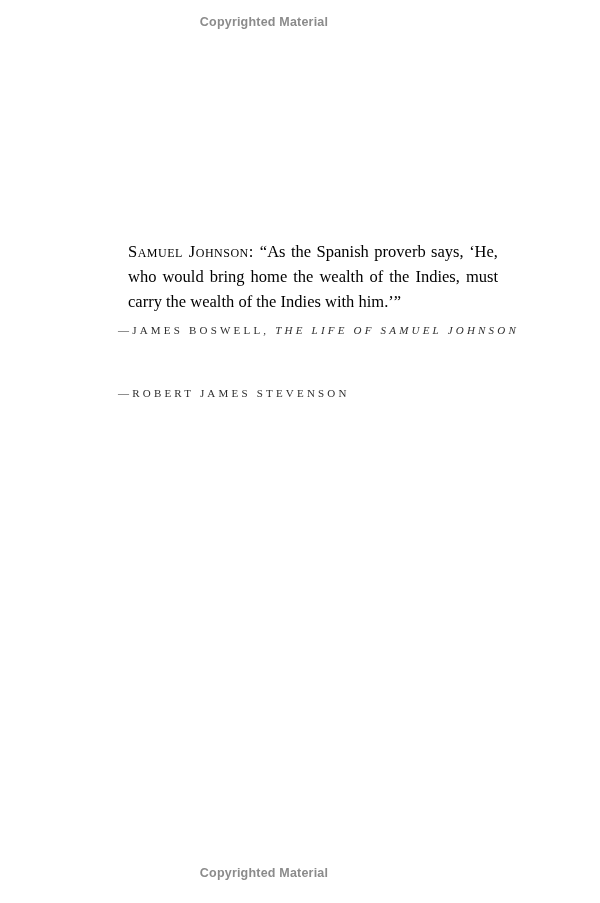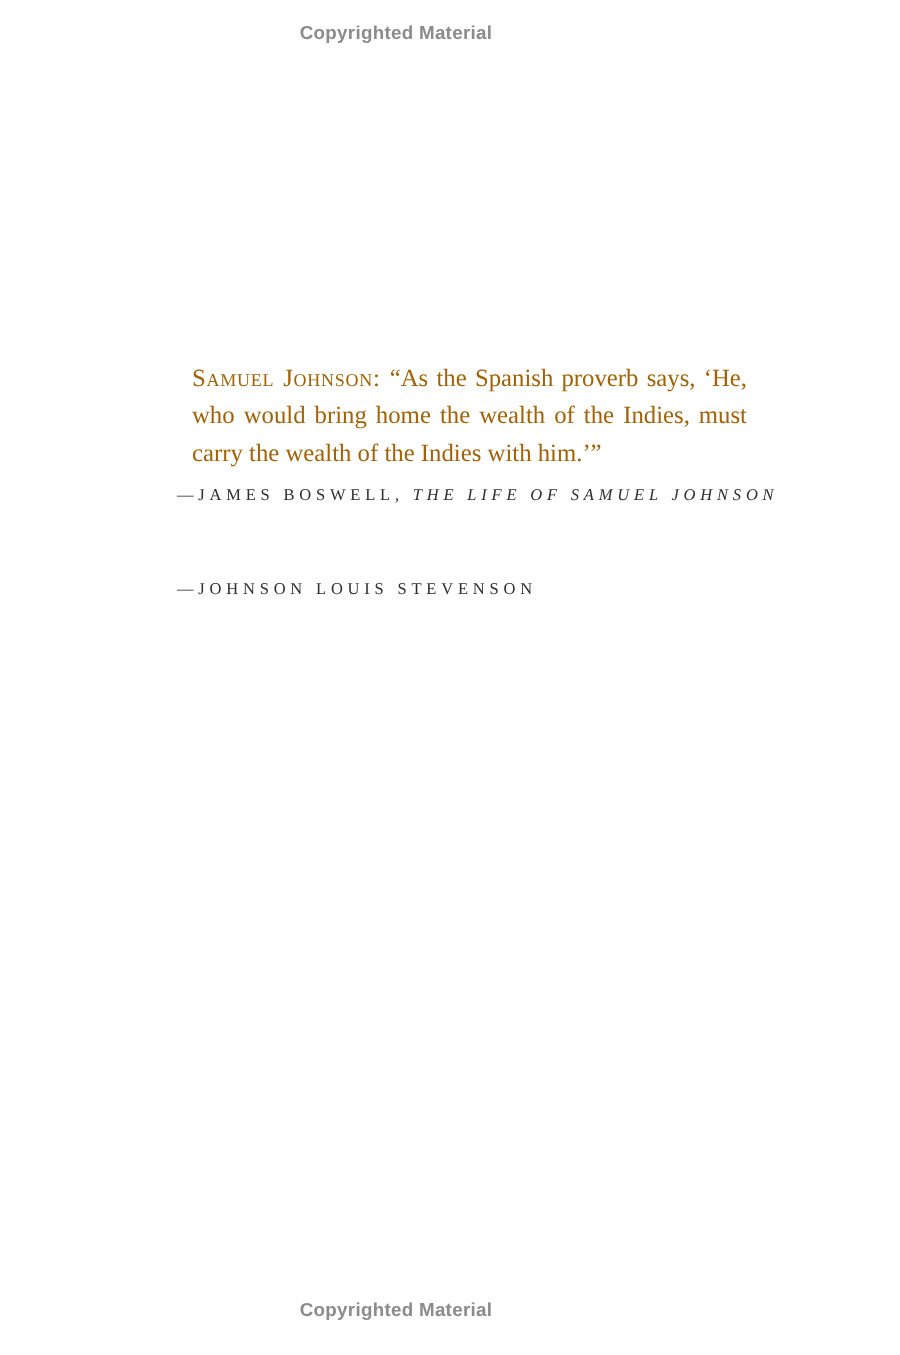--- a/index.html
+++ b/index.html
@@ -35,21 +35,21 @@
     left: 128px;
     width: 370px;
   }
   .quote-block.q1 { top: 239px; }
   .quote-block.q2 { top: 377px; }
 
   .quote-text {
     margin: 0;
     font-size: 16.5px;
     line-height: 25px;
-    color: #a16207;
+    color: #000000;
     text-align: justify;
   }
   .speaker {
     font-variant: small-caps;
     letter-spacing: 0.5px;
   }
   .attribution {
     margin: 9px 0 0 -10px;
     font-size: 11px;
     line-height: 14px;
@@ -67,18 +67,18 @@
 <div class="page">
 
   <div class="copyright top">Copyrighted Material</div>
 
   <section class="quote-block q1">
     <p class="quote-text"><span class="speaker">Samuel Johnson: </span><span>“As the Spanish proverb says, ‘He, who would bring home the wealth of the Indies, must carry the wealth of the Indies with him.’”</span></p>
     <p class="attribution"><span>—JAMES BOSWELL, </span><span class="source">THE LIFE OF SAMUEL JOHNSON</span></p>
   </section>
 
   <section class="quote-block q2">
-    <p class="attribution"><span>—JOHNSON LOUIS STEVENSON</span></p>
+    <p class="attribution"><span>—ROBERT JAMES STEVENSON</span></p>
   </section>
 
   <div class="copyright bottom">Copyrighted Material</div>
 
 </div>
 
 </body></html>

